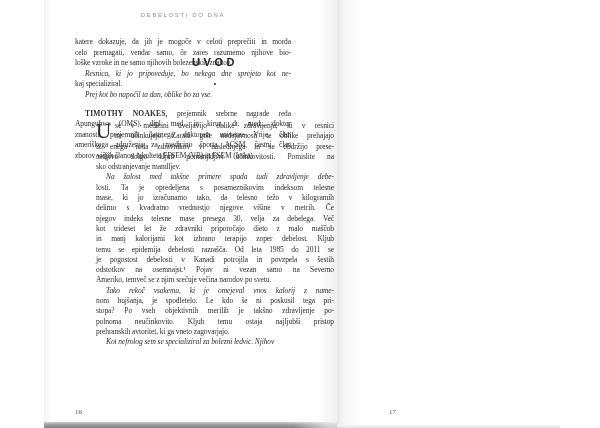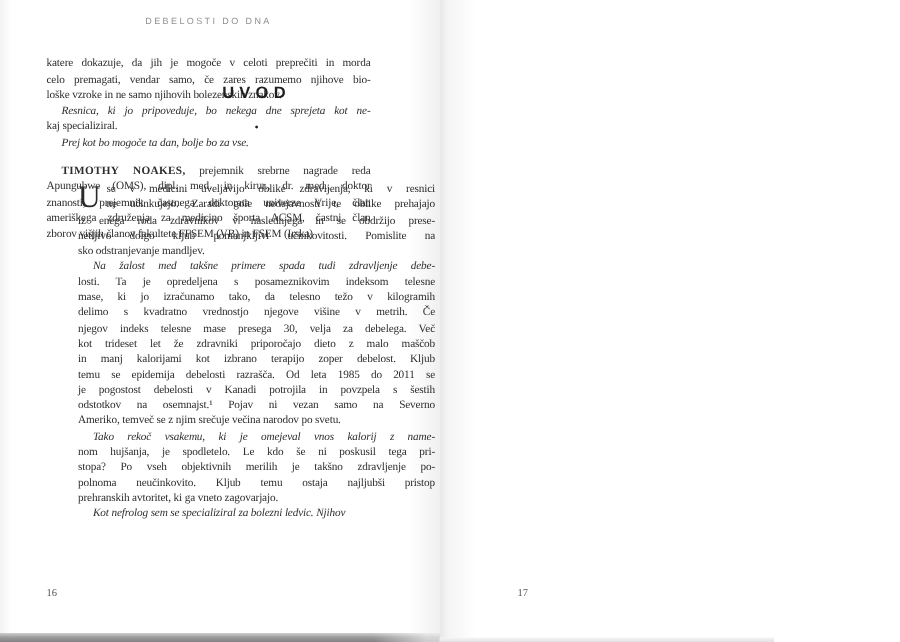--- a/index.html
+++ b/index.html
@@ -8,20 +8,21 @@
     background: #ffffff;
     font-family: "Liberation Serif", serif;
     -webkit-font-smoothing: antialiased;
   }
   .spread {
     position: relative;
     width: 516px; height: 428px;
     background: #ffffff;
     overflow: hidden;
     color: #2b2b2b;
+    margin-left: 44px;
   }
   
   .page-left {
     position: absolute; left: 0; top: 0; width: 293px; height: 428px;
     background: linear-gradient(to right, #f2f2f2 0%, #ffffff 2.5%, #ffffff 93%, #f0f0f0 100%);
   }
   .page-right {
     position: absolute; left: 293px; top: 0; width: 307px; height: 428px;
     background: linear-gradient(to right, #e7e7e7 0%, #f5f5f5 2%, #ffffff 8%, #ffffff 100%);
   }
@@ -77,21 +78,21 @@
   }
 
   .dropcap {
     float: left;
     font-size: 21px; line-height: 18px;
     padding: 1px 4px 0 0;
     color: #2b2b2b;
   }
 
   .pagenum {
-    position: absolute; top: 391px;
+    position: absolute; top: 408px;
     text-align: left; font-size: 7px; color: #555555;
   }
   .pagenum-left  { left: 31px; width: 216px; }
   .pagenum-right { left: 345px; width: 238px; }
 </style>
 </head>
 <body>
 
 <div class="spread">
 
@@ -102,21 +103,21 @@
       <div class="para" data-bind-lines="left_page.para1_lines">
           <div class="tline">katere dokazuje, da jih je mogoče v celoti preprečiti in morda</div>
           <div class="tline">celo premagati, vendar samo, če zares razumemo njihove bio-</div>
           <div class="tline">loške vzroke in ne samo njihovih bolezenskih znakov.</div>
         </div>
       <div class="para indent" data-bind-lines="left_page.para2_lines">
           <div class="tline">Resnica, ki jo pripoveduje, bo nekega dne sprejeta kot ne-</div>
           <div class="tline">kaj specializiral.</div>
         </div>
       <div class="para indent" data-bind-lines="left_page.para3_lines">
-          <div class="tline">Prej kot bo mogoče ta dan, bolje bo za vse.</div>
+          <div class="tline">Prej kot bo napočil ta dan, oblike bo za vse.</div>
         </div>
 
       <div class="para bio">
         <div class="tline bio-first"><strong data-bind="left_page.bio.name">TIMOTHY NOAKES,</strong><span data-bind="left_page.bio.first_line_rest"> prejemnik srebrne nagrade reda</span></div>
         <div class="lines" data-bind-lines="left_page.bio.lines">
             <div class="tline">Apungubwe (OMS), dipl. med. in kirur., dr. med., doktor</div>
             <div class="tline">znanosti, prejemnik častnega doktorata univerze Vrije, član</div>
             <div class="tline">ameriškega združenja za medicino športa ACSM, častni član</div>
             <div class="tline">zborov višjih članov fakultete FFSEM (VB) in FSEM (Irska)</div>
           </div>

